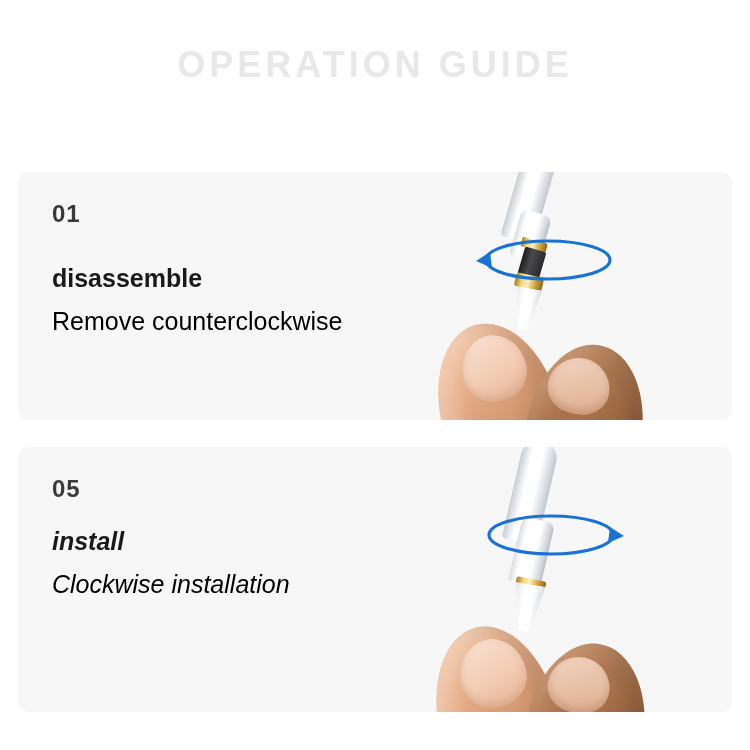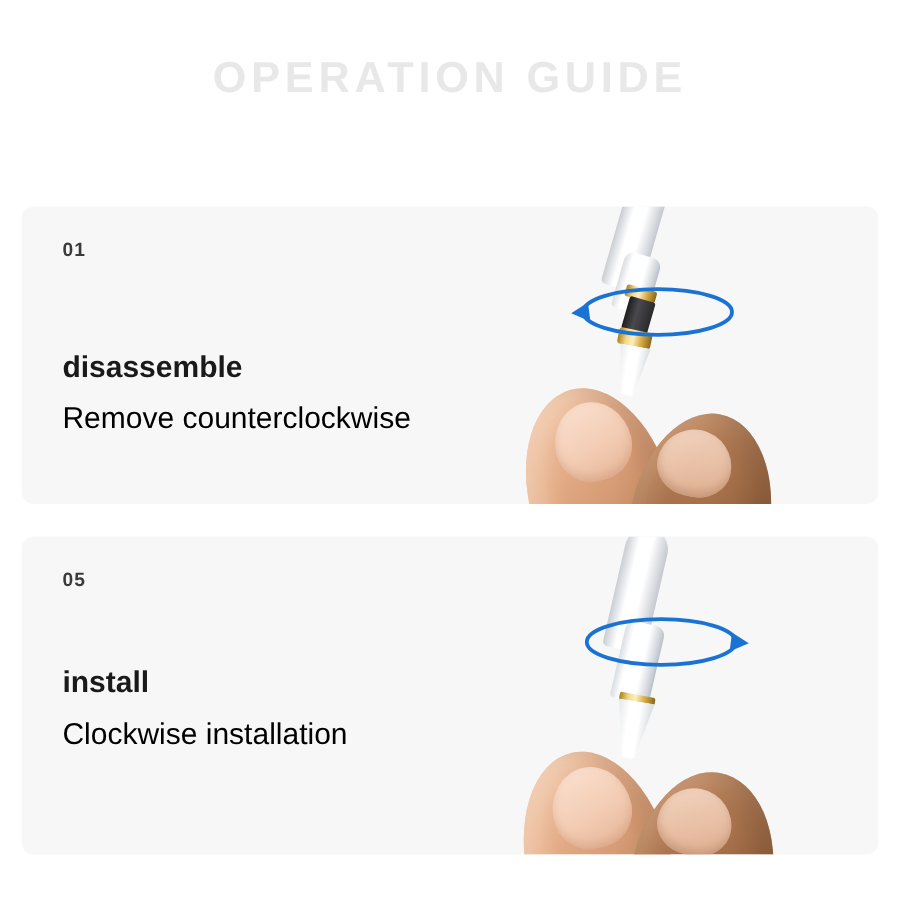--- a/index.html
+++ b/index.html
@@ -40,32 +40,31 @@
     border-radius: 10px;
     overflow: hidden;
   }
   .card-1 { top: 172px; height: 248px; }
   .card-2 { top: 447px; height: 265px; }
 
   .step-num {
     position: absolute;
     left: 34px;
     top: 28px;
-    font-size: 16px;
+    font-size: 24px;
     font-weight: bold;
     color: #3a3a3a;
     letter-spacing: 1px;
   }
   .step-lines {
     position: absolute;
     left: 34px;
-    margin-top: 28px;
   }
   .card-1 .step-lines { top: 92px; }
-  .card-2 .step-lines { top: 80px; }
+  .card-2 .step-lines { top: 80px; font-style: italic; }
   .step-line-main {
     font-size: 25px;
     font-weight: bold;
     color: #1a1a1a;
     margin-bottom: 14px;
     white-space: nowrap;
   }
   .step-line-sub {
     font-size: 25px;
     color: #000000;

